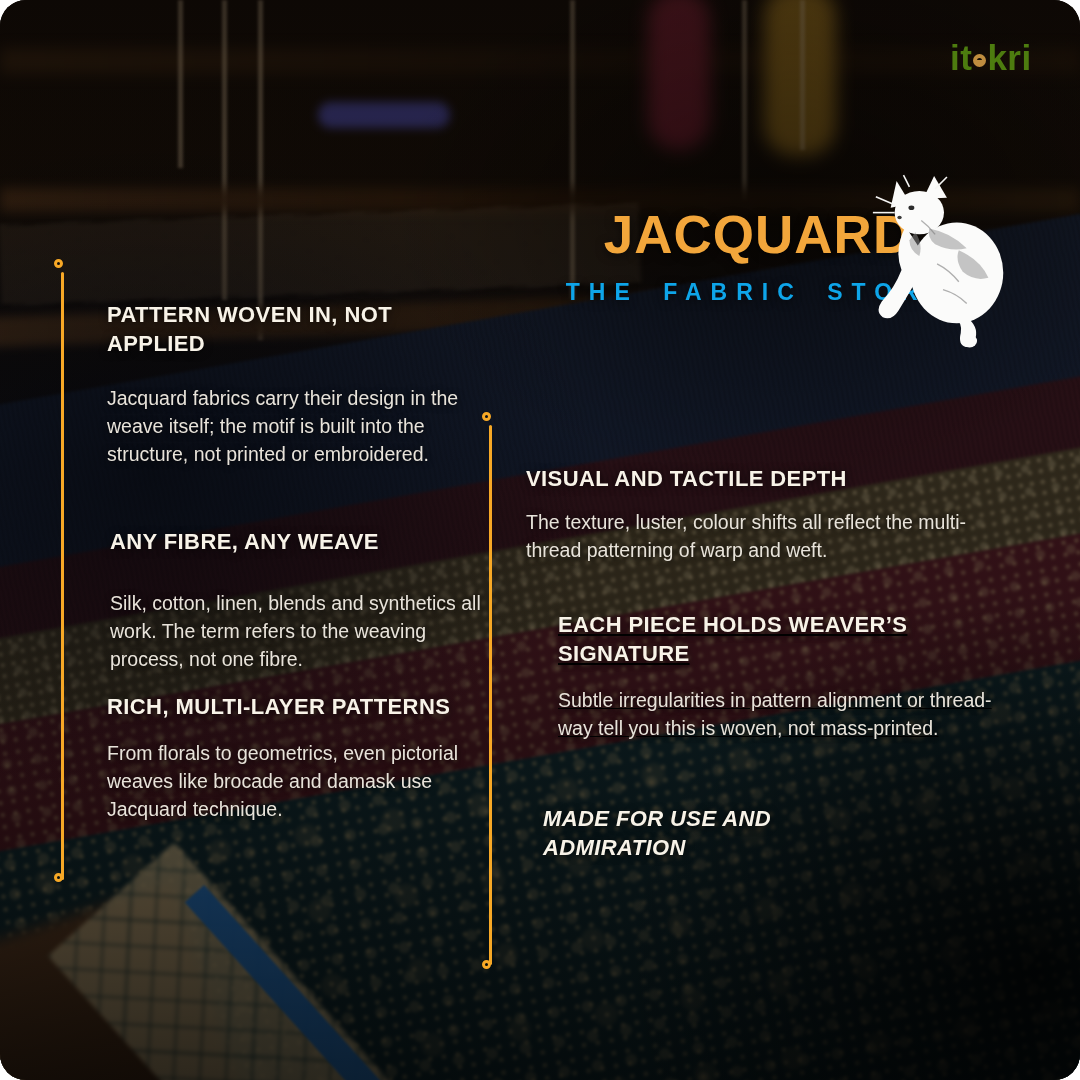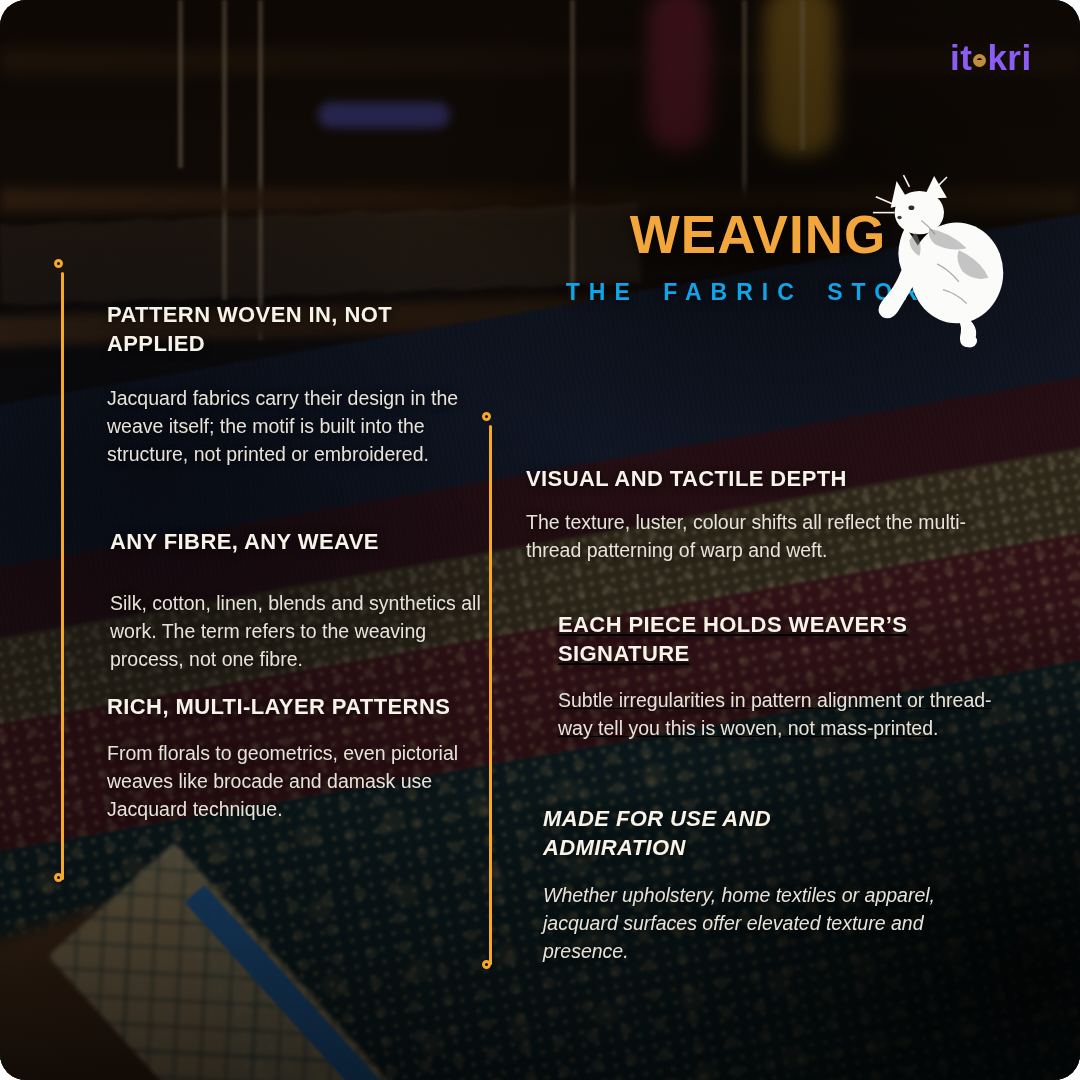--- a/index.html
+++ b/index.html
@@ -48,21 +48,21 @@
   .cream-diamonds{left:180px;top:840px;width:170px;height:460px;transform:rotate(-42deg);filter:blur(2px);opacity:.8;
     background-color:#c6b183;
     background-image:repeating-linear-gradient(45deg,rgba(40,70,66,.55) 0 3px,transparent 3px 26px),repeating-linear-gradient(-45deg,rgba(40,70,66,.55) 0 3px,transparent 3px 26px);}
   .blue-edge{left:342px;top:832px;width:26px;height:480px;transform:rotate(-42deg);filter:blur(1px);background:#2273c4;opacity:.95;}
   .tint{inset:0;background:
     radial-gradient(ellipse 60% 45% at 14% 44%,rgba(4,5,9,.62),transparent 70%),
     radial-gradient(ellipse 55% 50% at 96% 90%,rgba(0,0,0,.78),transparent 70%),
     radial-gradient(ellipse 50% 35% at 72% 20%,rgba(0,0,0,.45),transparent 72%),
     linear-gradient(180deg,rgba(10,6,3,.50) 0%,rgba(10,6,3,.36) 22%,rgba(8,6,8,.30) 40%,rgba(6,5,6,.40) 60%,rgba(3,2,2,.58) 82%,rgba(1,1,1,.74) 100%);}
   
-  .logo{position:absolute;left:950px;top:40px;color:#8b5cf6;font-weight:700;font-size:35px;letter-spacing:.5px;display:flex;align-items:center;line-height:1;}
+  .logo{position:absolute;left:950px;top:40px;color:#4d7c0f;font-weight:700;font-size:35px;letter-spacing:.5px;display:flex;align-items:center;line-height:1;}
   .logo .o{display:inline-block;width:13px;height:13px;border:4px solid #bf8d3f;border-radius:50%;margin:6px 1px 0 1px;background:linear-gradient(180deg,transparent 46%,#bf8d3f 46%);}
   .title-block{position:absolute;left:548px;top:206px;width:420px;text-align:center;}
   .title{color:#f2a63b;font-weight:700;font-size:53px;line-height:57px;letter-spacing:1px;text-shadow:0 2px 10px rgba(0,0,0,.55);}
   .subtitle{margin-top:16px;color:#0ea5e9;font-weight:700;font-size:23px;letter-spacing:9px;word-spacing:9px;text-shadow:0 2px 8px rgba(0,0,0,.6);}
   .cat{position:absolute;left:864px;top:170px;width:158px;height:182px;}
   .vline{position:absolute;width:3.5px;background:#f7a826;border-radius:2px;}
   .vline.left{left:60.5px;top:272px;height:608px;}
   .vline.right{left:488.5px;top:425px;height:540px;}
   .ring{position:absolute;width:9px;height:9px;border:3.5px solid #f7a826;border-radius:50%;background:rgba(0,0,0,.25);}
   .ring.lt{left:54px;top:259px;} .ring.lb{left:54px;top:873px;}
@@ -111,21 +111,21 @@
   </div>
 
   <div class="logo">
     <span>it</span>
       <span class="o"></span>
       <span>kri</span>
   </div>
 
   <div class="title-block">
     <div class="title">
-      <div>WEAVING</div>
+      <div>JACQUARD</div>
     </div>
     <div class="subtitle">THE FABRIC STORY</div>
   </div>
 
   <svg class="cat" viewBox="0 0 160 182" aria-hidden="true">
     <g fill="#fbfbfa">
       <polygon points="33,10 47,33 27,37"></polygon>
       <polygon points="71,5 60,28 84,27"></polygon>
       <ellipse cx="56" cy="42" rx="25" ry="22"></ellipse>
       <path d="M42 56 Q30 80 38 100 Q31 118 18 132 Q11 142 19 148 Q28 152 35 141 Q47 122 56 105 L64 90 Z"></path>
@@ -176,16 +176,15 @@
   <div class="section r-s1">
     <h3>VISUAL AND TACTILE DEPTH</h3>
     <p>The texture, luster, colour shifts all reflect the multi-thread patterning of warp and weft.</p>
   </div>
   <div class="section r-s2">
     <h3>EACH PIECE HOLDS WEAVER’S SIGNATURE</h3>
     <p>Subtle irregularities in pattern alignment or thread-way tell you this is woven, not mass-printed.</p>
   </div>
   <div class="section r-s3">
     <h3>MADE FOR USE AND ADMIRATION</h3>
-    <p>Whether upholstery, home textiles or apparel, jacquard surfaces offer elevated texture and presence.</p>
   </div>
 
 </div>
 
 </body></html>

